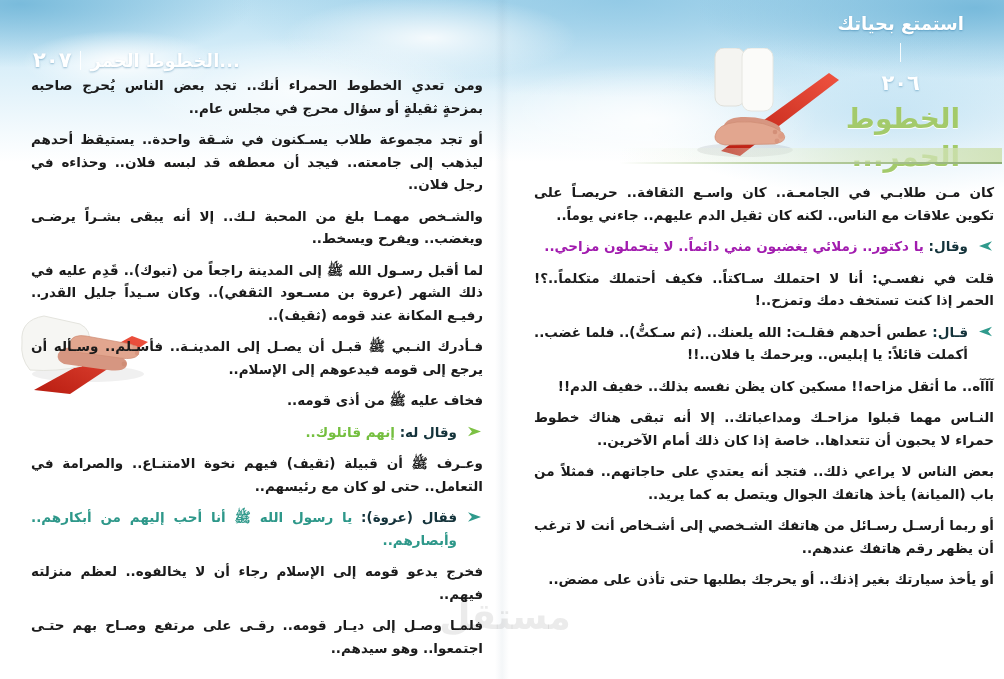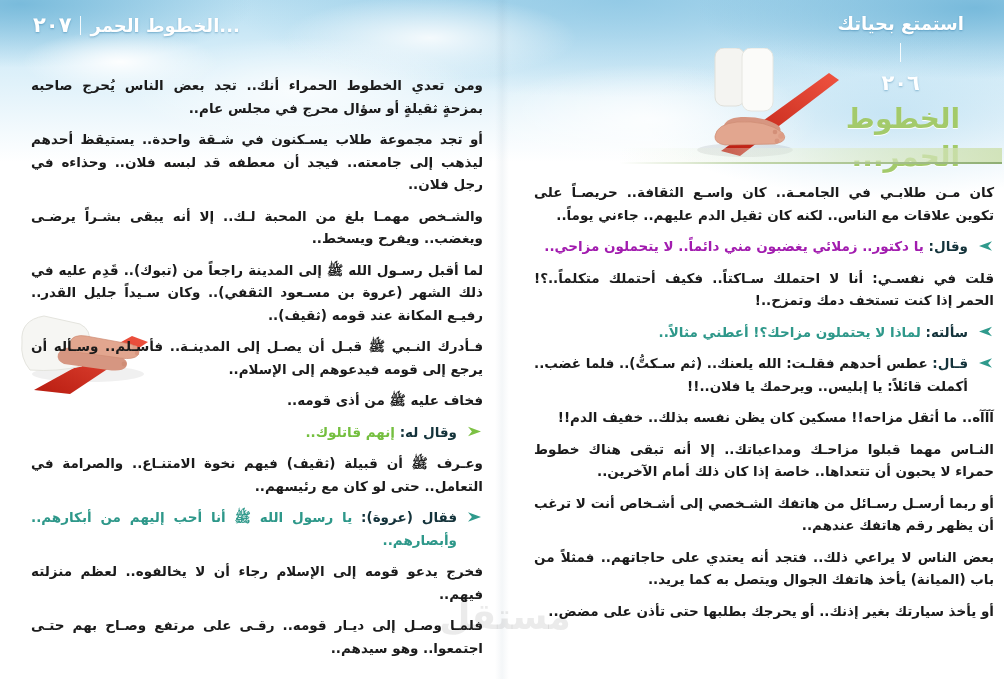--- a/index.html
+++ b/index.html
@@ -21,21 +21,21 @@
       radial-gradient(520px 130px at 620px 0px, rgba(138,197,227,.8), transparent 75%),
       linear-gradient(180deg,#b9dff1 0%,#d3ecf8 22%,rgba(255,255,255,0) 72%);
   }
   .spine{
     position:absolute;left:495px;top:0;width:14px;height:679px;pointer-events:none;
     background:linear-gradient(to right, rgba(0,0,0,0), rgba(100,135,160,.07) 50%, rgba(0,0,0,0));
   }
   
   .hdr{position:absolute;top:13px;display:flex;align-items:center;gap:9px;color:#fff;
        text-shadow:0 1px 2px rgba(0,90,140,.35);}
-  .hdr-left{left:33px;}
+  .hdr-left{left:33px;margin-top:35px;}
   .hdr-right{right:40px;flex-direction:column;}
   .hdr .num{font-size:21px;font-weight:bold;letter-spacing:1px;}
   .hdr .sep{width:1px;height:19px;background:rgba(255,255,255,.9);}
   .hdr .httl{font-size:18px;font-weight:bold;}
   
   .page{position:absolute;top:0;width:502px;height:679px;}
   #page-left{left:0;}
   #page-right{left:502px;}
   
   .body-text{
@@ -172,31 +172,26 @@
   <div class="body-text pr-body" dir="rtl">
     <p>كان مـن طلابـي في الجامعـة.. كان واسـع الثقافة.. حريصـاً على تكوين علاقات مع الناس.. لكنه كان ثقيل الدم عليهم.. جاءني يوماً..</p>
     <p class="bullet">
       <span class="arw arw-left teal-bg"></span>
       <span class="lbl">وقال:</span>
       <span class="acc-muted">يا دكتور.. زملائي يغضبون مني دائماً.. لا يتحملون مزاحي..</span>
     </p>
     <p>قلت في نفسـي: أنا لا احتملك سـاكتاً.. فكيف أحتملك متكلماً..؟! الحمر إذا كنت تستخف دمك وتمزح..!</p>
     <p class="bullet">
       <span class="arw arw-left teal-bg"></span>
-      <span class="lbl">سألته:</span>
-      <span class="acc-teal">لماذا لا يحتملون مزاحك؟! أعطني مثالاً..</span>
-    </p>
-    <p class="bullet">
-      <span class="arw arw-left teal-bg"></span>
       <span class="lbl">قـال:</span>
       <span class="acc-dark">عطس أحدهم فقلـت: الله يلعنك.. (ثم سـكتُّ).. فلما غضب.. أكملت قائلاً: يا إبليس.. ويرحمك يا فلان..!!</span>
     </p>
     <p>آآآه.. ما أثقل مزاحه!! مسكين كان يظن نفسه بذلك.. خفيف الدم!!</p>
     <p>النـاس مهما قبلوا مزاحـك ومداعباتك.. إلا أنه تبقى هناك خطوط حمراء لا يحبون أن تتعداها.. خاصة إذا كان ذلك أمام الآخرين..</p>
+    <p>بعض الناس لا يراعي ذلك.. فتجد أنه يعتدي على حاجاتهم.. فمثلاً من باب (الميانة) يأخذ هاتفك الجوال ويتصل به كما يريد..</p>
     <p>أو ربما أرسـل رسـائل من هاتفك الشـخصي إلى أشـخاص أنت لا ترغب أن يظهر رقم هاتفك عندهم..</p>
-    <p>بعض الناس لا يراعي ذلك.. فتجد أنه يعتدي على حاجاتهم.. فمثلاً من باب (الميانة) يأخذ هاتفك الجوال ويتصل به كما يريد..</p>
     <p>أو يأخذ سيارتك بغير إذنك.. أو يحرجك بطلبها حتى تأذن على مضض..</p>
   </div>
 </div>
 
 <div class="wm">
   <div class="wm-ar" dir="rtl">مستقل</div>
 </div>
 
 </body></html>

